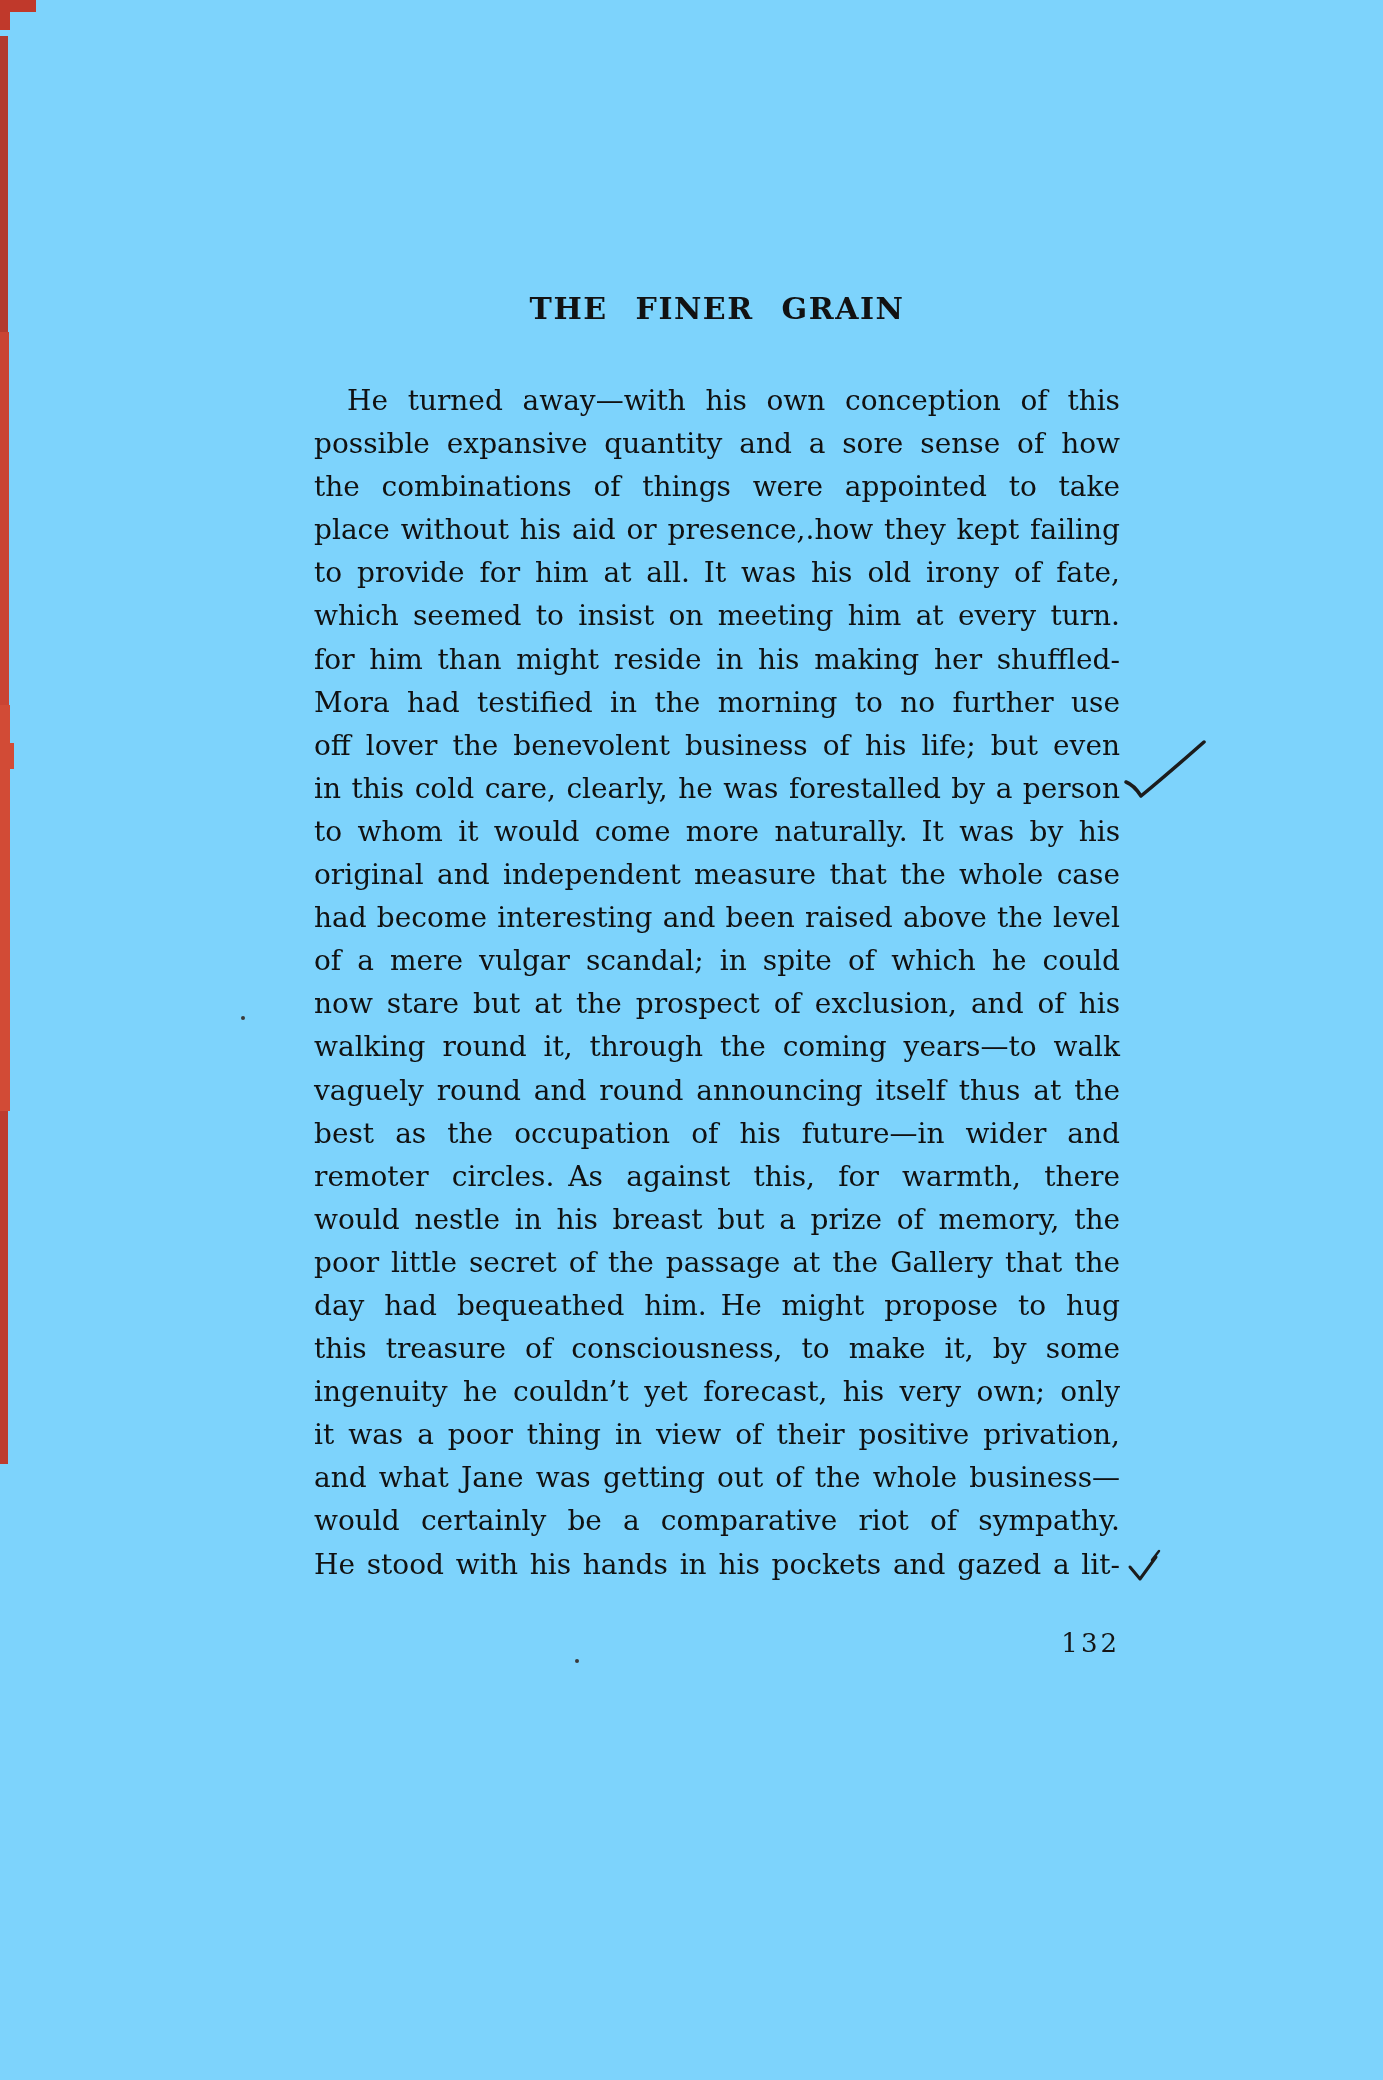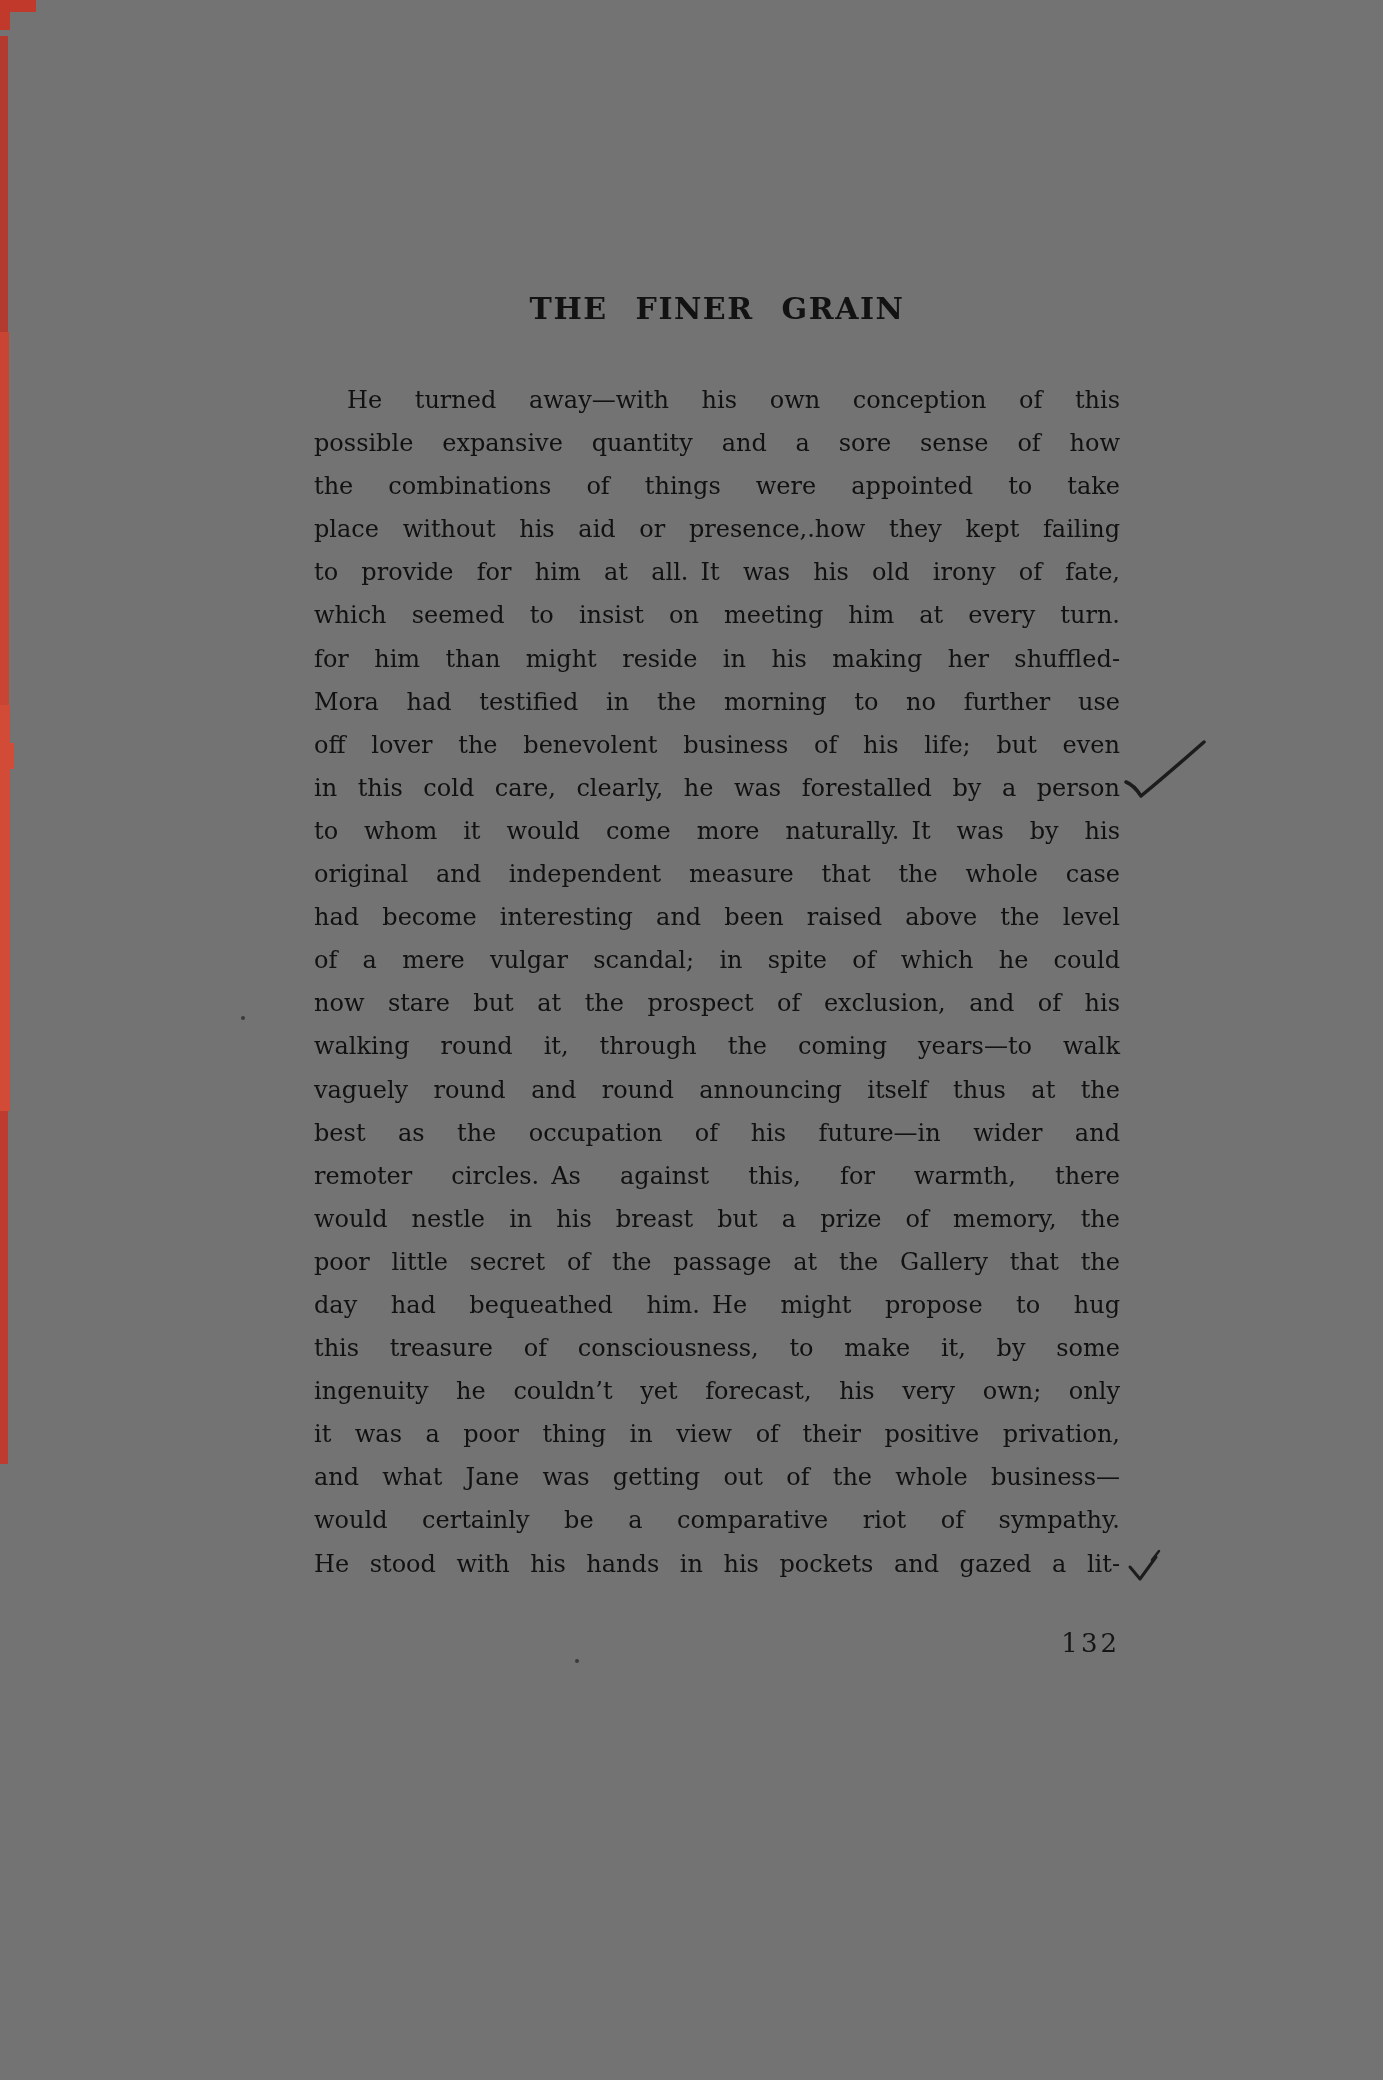--- a/index.html
+++ b/index.html
@@ -1,20 +1,20 @@
 <!DOCTYPE html>
 <html><head>
 <meta charset="utf-8">
 <style>
   html, body { margin: 0; padding: 0; background: #e8e8e8; }
   .page {
     position: relative;
     width: 1383px;
     height: 2080px;
-    background: #737373;
+    background: #7dd3fc;
     overflow: hidden;
     font-family: "DejaVu Serif", serif;
     color: #0d0d0d;
   }
   
   .edge-seg { position: absolute; }
   .speck { position: absolute; background: #3a3a3a; border-radius: 50%; }
 
   .title {
     position: absolute;
@@ -32,21 +32,21 @@
   }
   .text-block {
     position: absolute;
     left: 314px;
     top: 379px;
     width: 806px;
   }
   .line {
     height: 43.1px;
     line-height: 43.1px;
-    font-size: 24px;
+    font-size: 28px;
     text-align: justify;
     text-align-last: justify;
     -moz-text-align-last: justify;
     white-space: normal;
     color: #111;
   }
   .line.indent { padding-left: 33px; }
   .line em { font-style: italic; padding-right: 2px; }
   .page-number {
     position: absolute;

